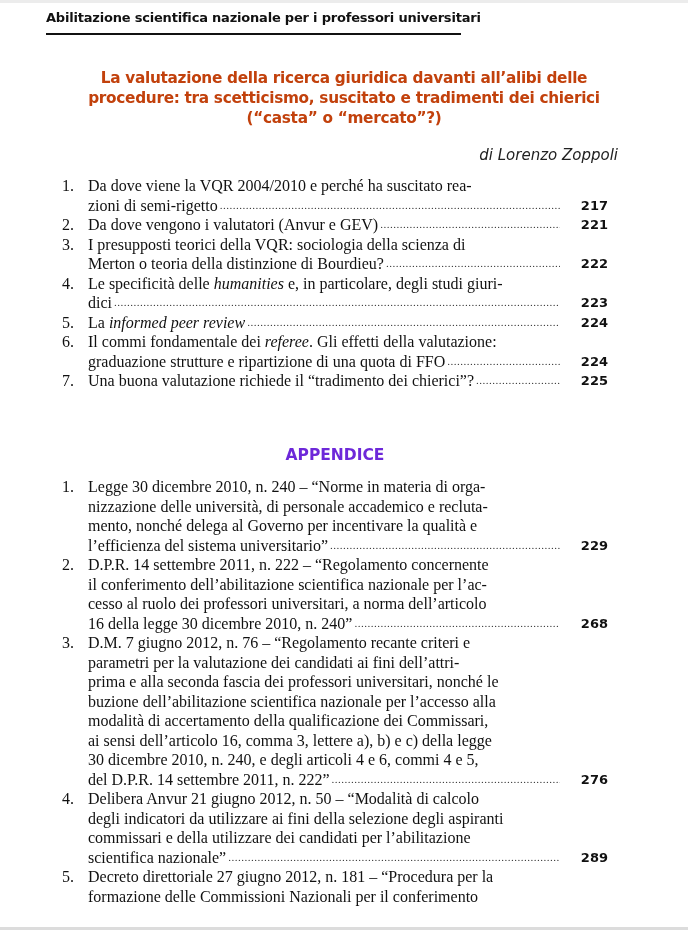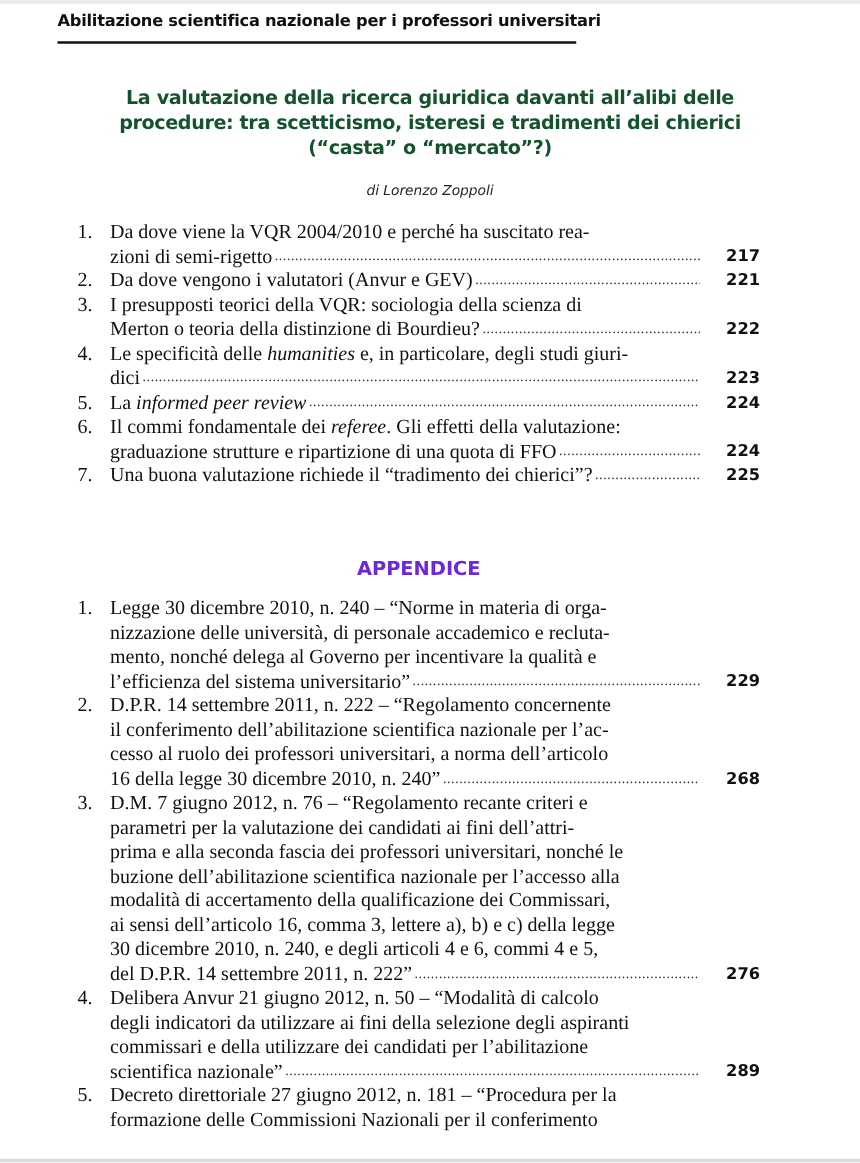--- a/index.html
+++ b/index.html
@@ -12,25 +12,25 @@
   .bottomstrip { position: absolute; left: 0; bottom: 0; width: 688px; height: 3px; background: #dcdcdc; }
   .running-header {
     position: absolute; left: 46px; top: 10px; width: 416px;
     font-family: "DejaVu Sans", sans-serif; font-weight: bold; font-size: 13px;
     letter-spacing: -0.2px; color: #111; white-space: nowrap;
   }
   .header-rule { position: absolute; left: 46px; top: 33px; width: 415px; height: 2px; background: #111; }
   .title {
     position: absolute; left: 70px; top: 68px; width: 548px;
     text-align: center; font-family: "DejaVu Sans", sans-serif; font-weight: bold;
-    font-size: 15.3px; line-height: 20px; letter-spacing: -0.3px; color: #14532d;
+    font-size: 15.3px; line-height: 20px; letter-spacing: -0.3px; color: #c2410c;
   }
   .author {
-    position: absolute; left: 70px; top: 146px; width: 548px; text-align: center;
-    font-family: "DejaVu Sans", sans-serif; font-style: italic; font-size: 11px; color: #222;
+    position: absolute; left: 70px; top: 146px; width: 548px; text-align: right;
+    font-family: "DejaVu Sans", sans-serif; font-style: italic; font-size: 15px; color: #222;
   }
   .toc { position: absolute; left: 62px; width: 546px; }
   .toc-item { position: relative; font-size: 16px; line-height: 19.5px; }
   .num { position: absolute; left: 0; top: 0; }
   .text { margin-left: 26px; width: 472px; text-align: justify; }
   .lastline { display: flex; align-items: flex-start; }
   .dots { flex: 1; overflow: hidden; white-space: nowrap; margin-left: 2px; color: #333; font-size: 11px; letter-spacing: 0.5px; }
   .dots::after { content: "................................................................................................................................................................................"; }
   .page {
     position: absolute; right: 0; bottom: 0; width: 50px; text-align: right;
@@ -45,21 +45,21 @@
 </head>
 <body>
 
 <div class="topstrip"></div>
 
 <div class="running-header">Abilitazione scientifica nazionale per i professori universitari</div>
 <div class="header-rule"></div>
 
 <div class="title">
   <div>La valutazione della ricerca giuridica davanti all’alibi delle</div>
-  <div>procedure: tra scetticismo, isteresi e tradimenti dei chierici</div>
+  <div>procedure: tra scetticismo, suscitato e tradimenti dei chierici</div>
   <div>(“casta” o “mercato”?)</div>
 </div>
 <div class="author">di Lorenzo Zoppoli</div>
 
 <div class="toc" style="top:176px;">
   <div class="toc-item">
     <span class="num">1.</span>
     <div class="text">
       <div>Da dove viene la VQR 2004/2010 e perché ha suscitato rea-</div>
       <div class="lastline">

